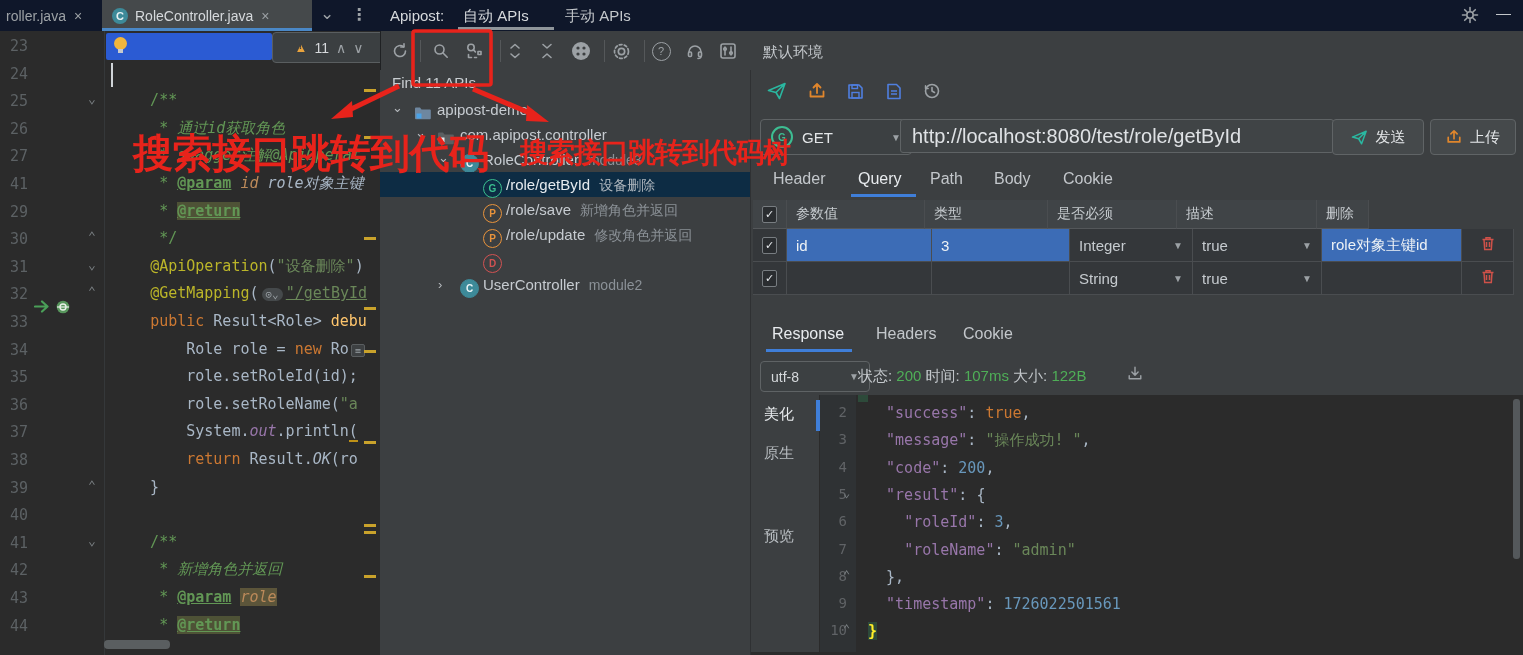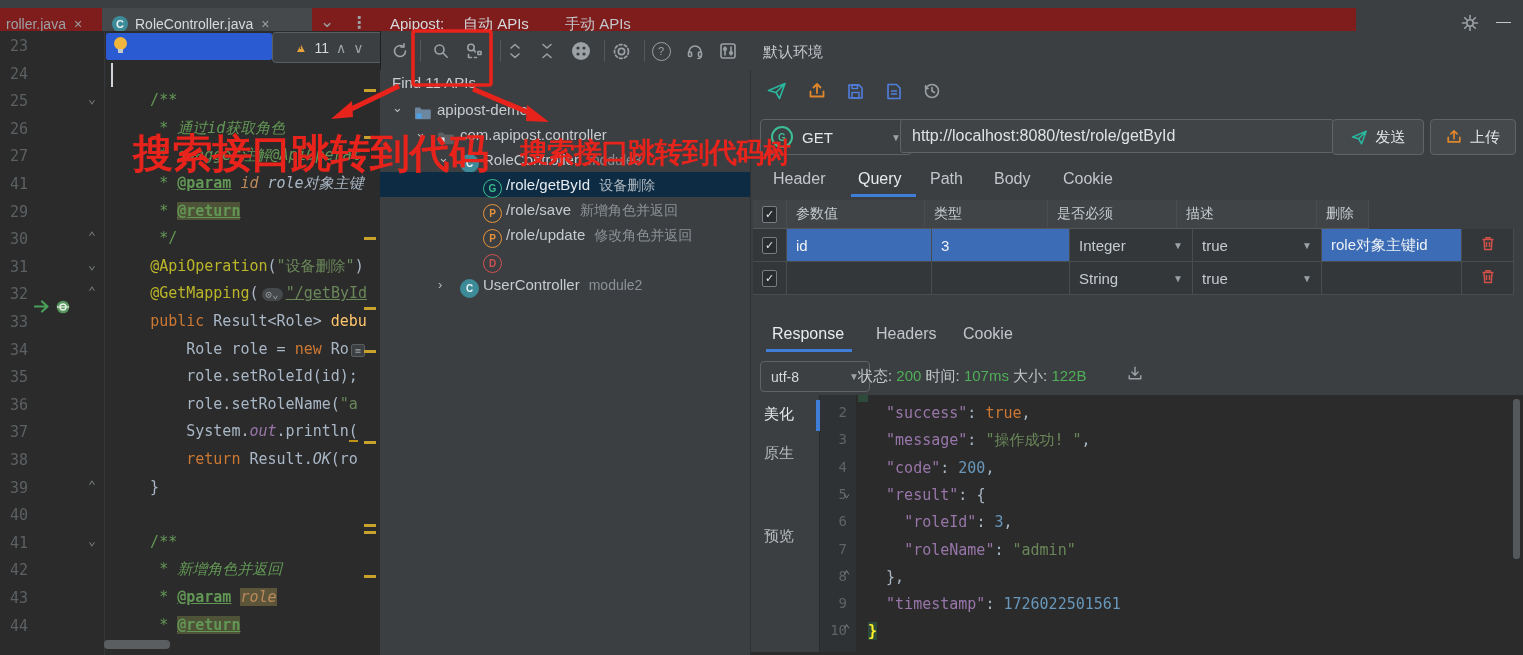--- a/index.html
+++ b/index.html
@@ -2,21 +2,21 @@
 <html><head>
 <meta charset="utf-8">
 <style>
   html,body{margin:0;padding:0;background:#1e1f22;}
   #win{position:relative;width:1523px;height:655px;background:#3c3f41;overflow:hidden;
        font-family:"Liberation Sans","DejaVu Sans",sans-serif;color:#c3c7cb;font-size:15px;}
   .abs{position:absolute;}
   .mono{font-family:"DejaVu Sans Mono",monospace;}
 
   
-  .tabbar{left:0;top:8px;width:1356px;height:31px;background:#7f1d1d;border-bottom:1px solid #2a2c2e;}
+  .tabbar{left:0;top:0;width:1523px;height:31px;background:#0f172a;border-bottom:1px solid #2a2c2e;}
   .etab{display:flex;align-items:center;height:31px;color:#9ca1a5;font-size:14px;}
   .etab .close{margin-left:8px;color:#9ca1a5;font-size:14px;}
   .etab.active{background:#45494b;color:#d6d9dc;}
   .tab-underline{height:3px;background:#4a88c7;}
   .cicon{display:inline-flex;align-items:center;justify-content:center;width:16px;height:16px;border-radius:50%;
          background:#3d8a99;color:#e8f2f4;font-size:11px;font-weight:bold;margin-right:7px;}
   .apipost-tab{font-size:15px;}
   .apipost-tab.on{color:#d6d9dc;}
 
   
@@ -360,21 +360,21 @@
           <path d="M9 5.5V9l2.5 1.5"></path>
           <path d="M2.5 6.5V3.8M2.5 6.5h2.7" stroke-width="1.4"></path>
         </svg>
     </div>
 
     <div class="selbox" style="left:9px;top:49px;width:130px;height:34px;padding:0 10px;gap:9px;">
       <span class="gbadge">G</span>
       <span style="color:#e3e6e8;">GET</span>
       <span class="ddarrow">▼</span>
     </div>
-    <input class="abs" style="left: 149px; top: 49px; width: 410px; height: 32px; background: rgb(64, 68, 70); border: 1px solid rgb(95, 99, 101); border-radius: 3px; color: rgb(223, 226, 229); font-size: 16px; padding: 0px 11px; font-family: inherit; outline: none; box-sizing: content-box;" value="http://localhost:8080/test/role/getById">
+    <input class="abs" style="left: 149px; top: 49px; width: 410px; height: 32px; background: rgb(64, 68, 70); border: 1px solid rgb(95, 99, 101); border-radius: 3px; color: rgb(223, 226, 229); font-size: 20px; padding: 0px 11px; font-family: inherit; outline: none; box-sizing: content-box;" value="http://localhost:8080/test/role/getById">
     <div class="btn" style="left:581px;top:49px;width:90px;height:34px;">
       <svg width="17" height="15" viewBox="0 0 20 18">
           <path d="M1.5 8.5L18 1.5 12.5 16.5 9 10.5zM9 10.5L18 1.5" stroke="#2ab7a0" stroke-width="1.8" fill="none" stroke-linejoin="round"></path>
         </svg>
       <span>发送</span>
     </div>
     <div class="btn" style="left:679px;top:49px;width:84px;height:34px;">
       <svg width="16" height="16" viewBox="0 0 18 18">
           <path d="M9 11V2.5M5.5 5.5L9 2l3.5 3.5M2.5 9.5v5h13v-5" stroke="#e0862c" stroke-width="1.9" fill="none" stroke-linecap="round" stroke-linejoin="round"></path>
         </svg>

